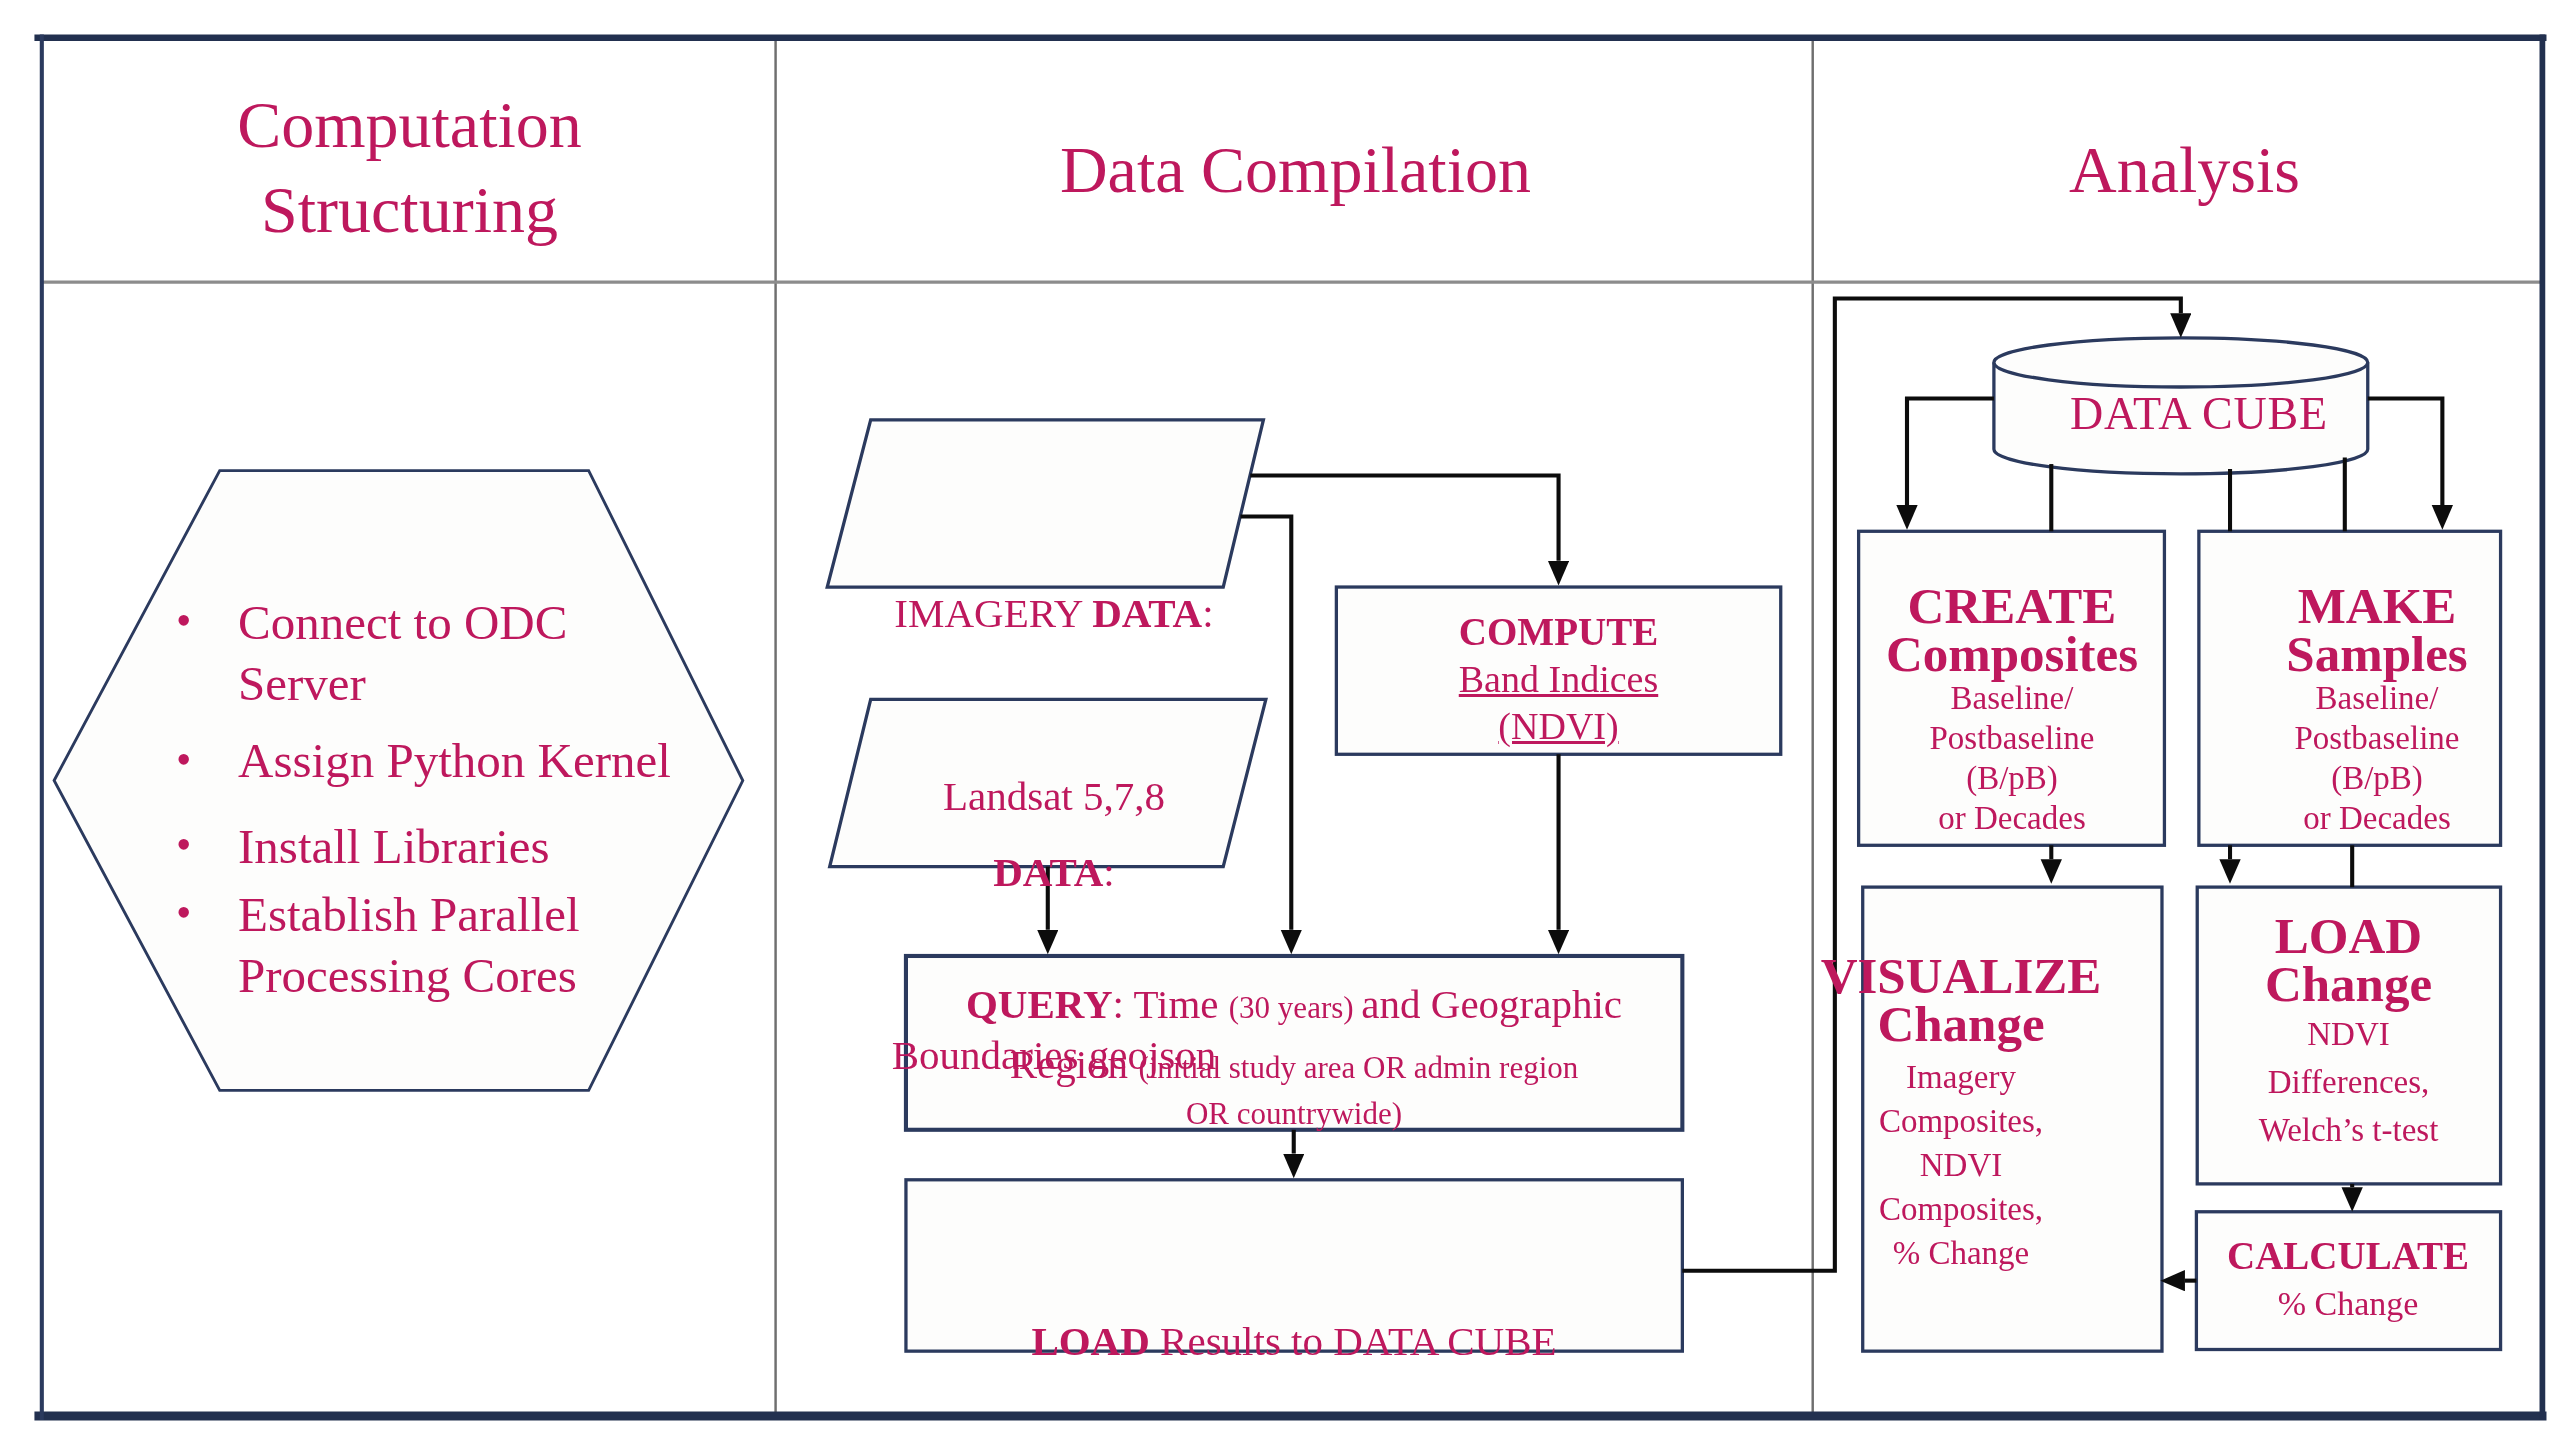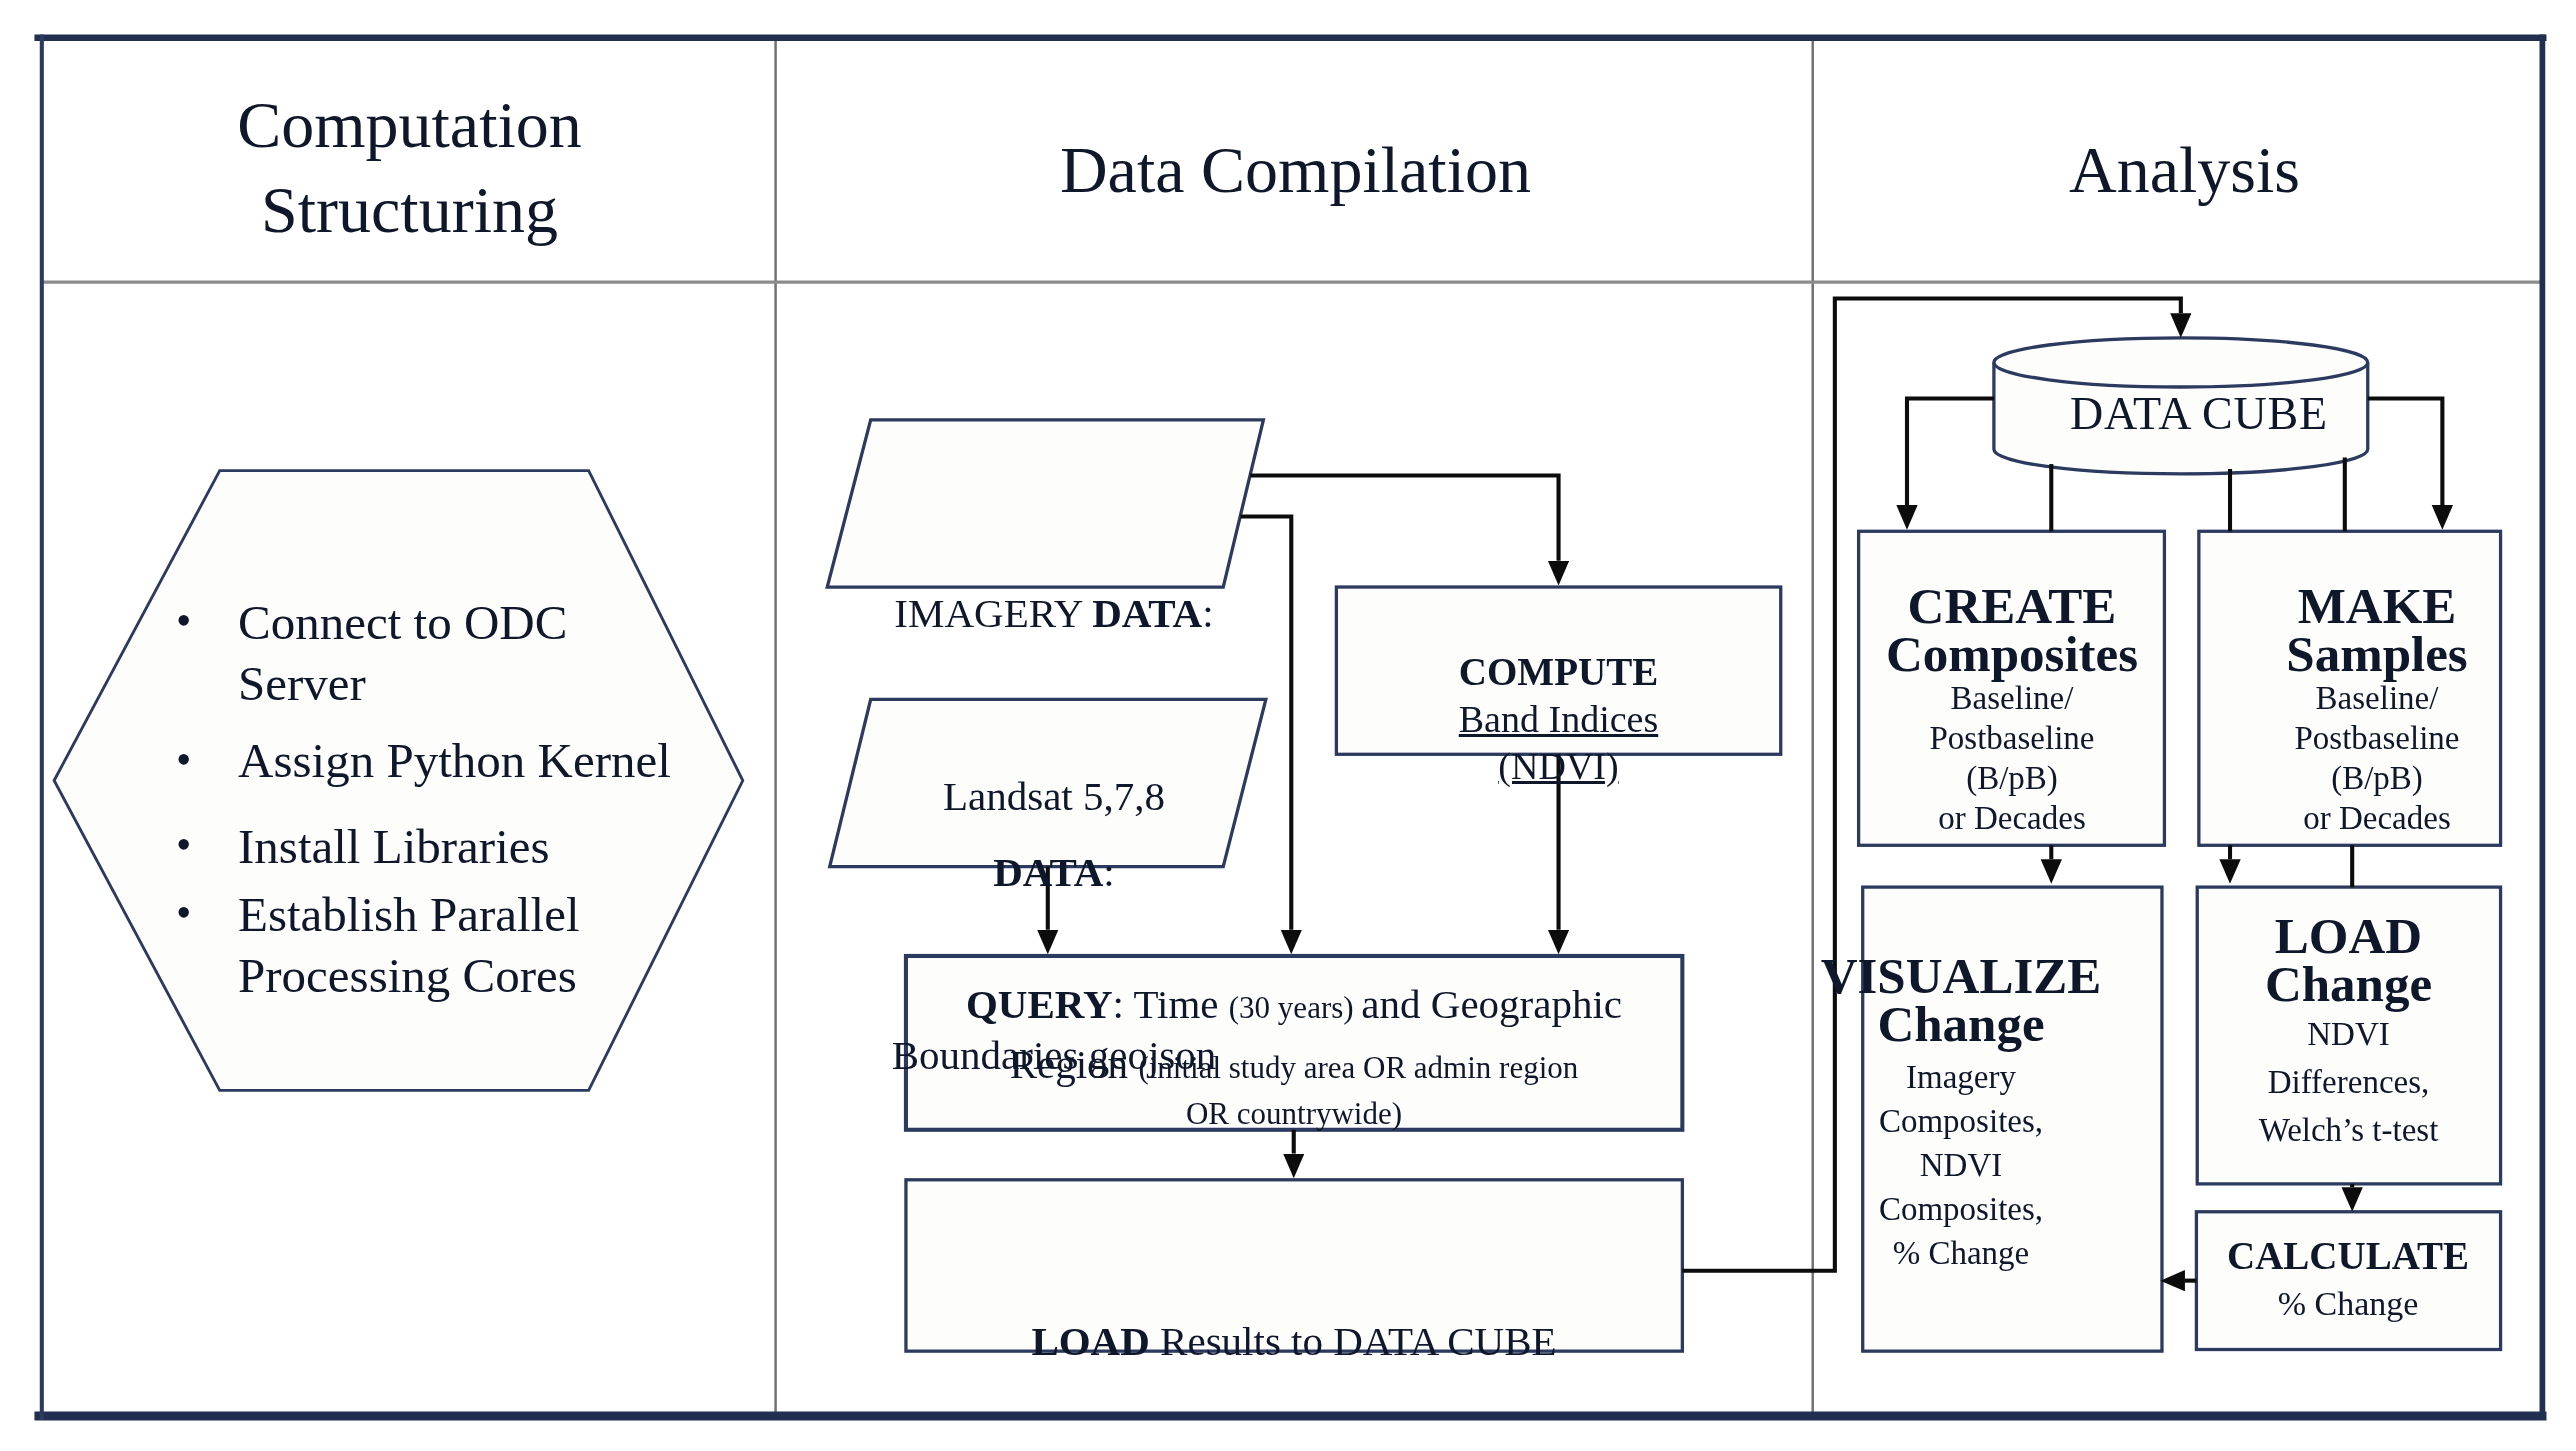--- a/index.html
+++ b/index.html
@@ -1,26 +1,26 @@
 <!DOCTYPE html>
 <html style="font-size:13px"><head>
 <meta charset="utf-8">
 <style>
   html,body{margin:0;padding:0;background:#ffffff;}
   .stage{position:relative;width:2576px;height:1452px;background:#ffffff;overflow:hidden;
-         font-family:"Liberation Serif","DejaVu Serif",serif;color:#0f172a;}
+         font-family:"Liberation Serif","DejaVu Serif",serif;color:#be185d;}
   .stage svg{position:absolute;left:0;top:0;}
   .txt{position:absolute;text-align:center;line-height:1.2;}
   .b{font-weight:bold;}
   .hdr{font-size:66px;line-height:85px;}
   .hexlist{position:absolute;left:238px;top:592px;width:476px;font-size:49px;line-height:61px;text-align:left;}
   .hexitem{position:relative;}
   .dot{position:absolute;left:-62px;top:-1.6px;font-size:44px;}
   .shape-line{font-size:41px;line-height:61px;white-space:pre;}
-  .compute-l1{font-size:39px;line-height:49px;margin-top:40px;}
+  .compute-l1{font-size:39px;line-height:49px;}
   .compute-l23{font-size:38px;line-height:47px;text-decoration:underline;}
   .q1{font-size:41px;line-height:56px;white-space:pre;}
   .q3{font-size:31px;line-height:36px;white-space:pre;}
   .sm{font-size:31px;}
   .loadtxt{font-size:41px;line-height:51px;white-space:pre;}
   .cubetxt{font-size:46px;line-height:52px;letter-spacing:0.8px;}
   .bb{font-size:51px;line-height:48px;font-weight:bold;}
   .rr{font-size:33px;line-height:40px;}
   .rr54{font-size:33px;line-height:44px;}
   .rr58{font-size:33px;line-height:48px;}

